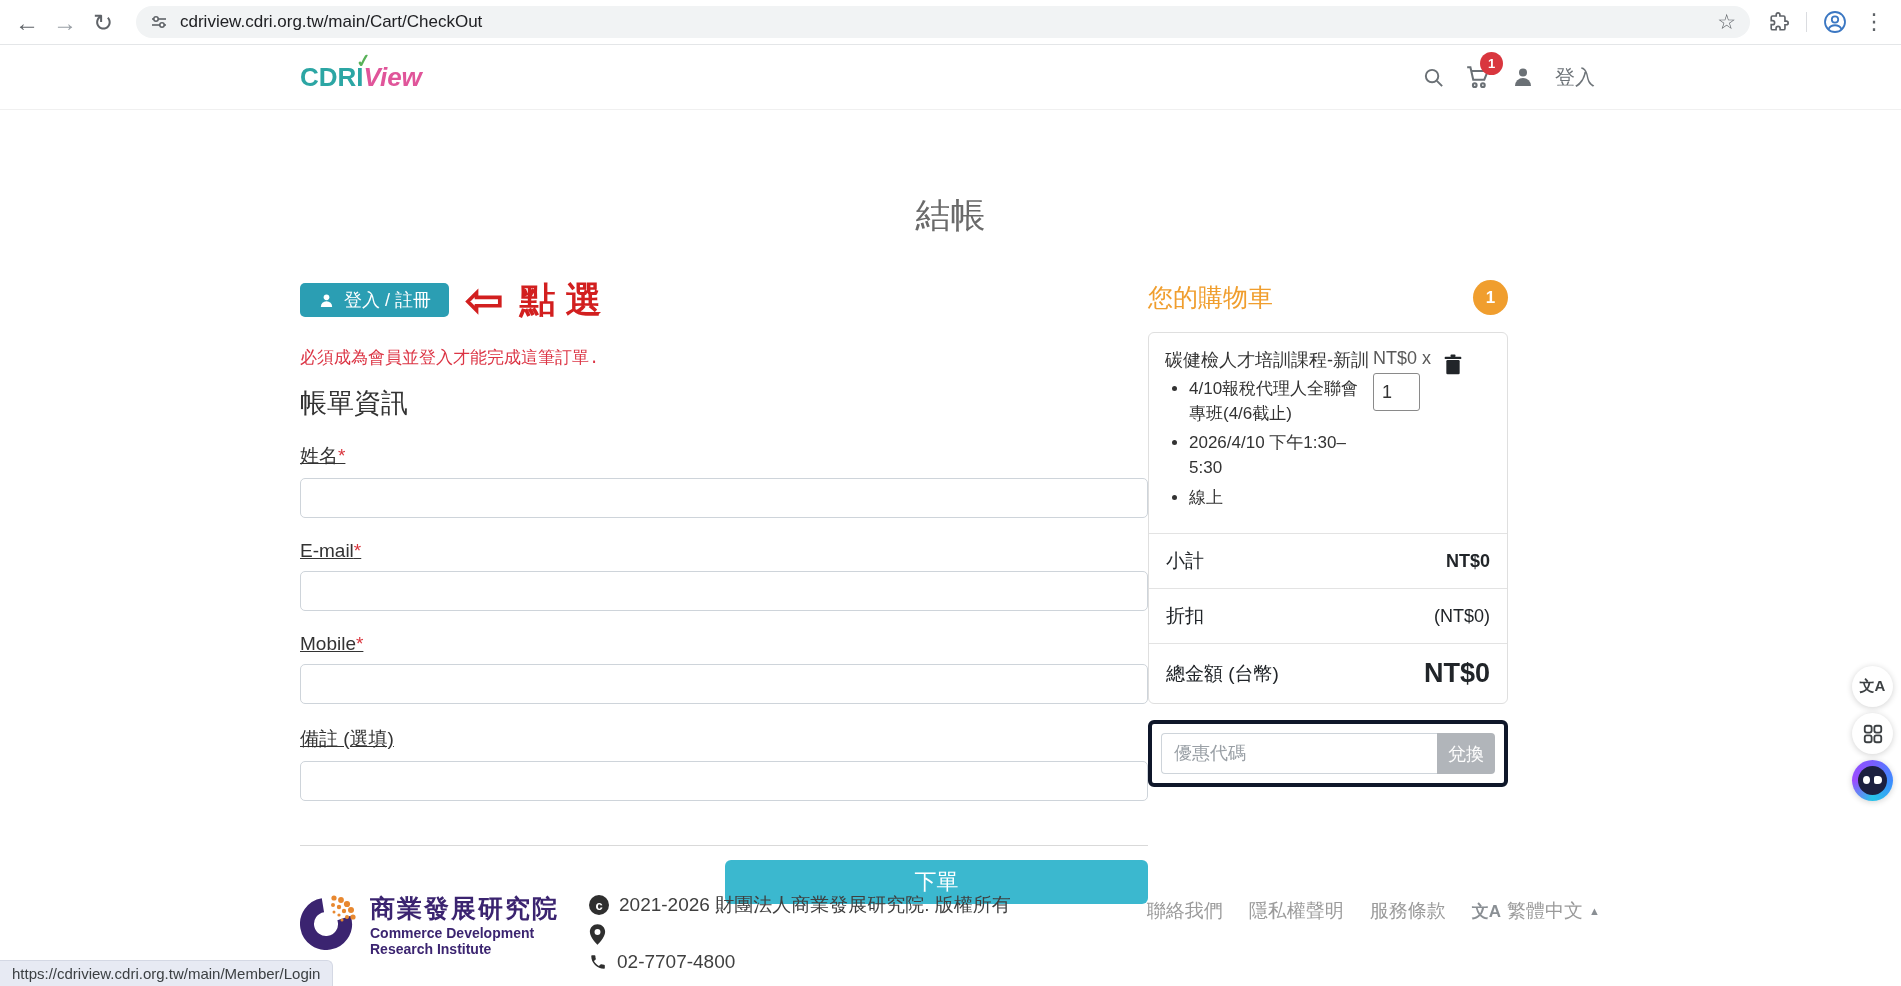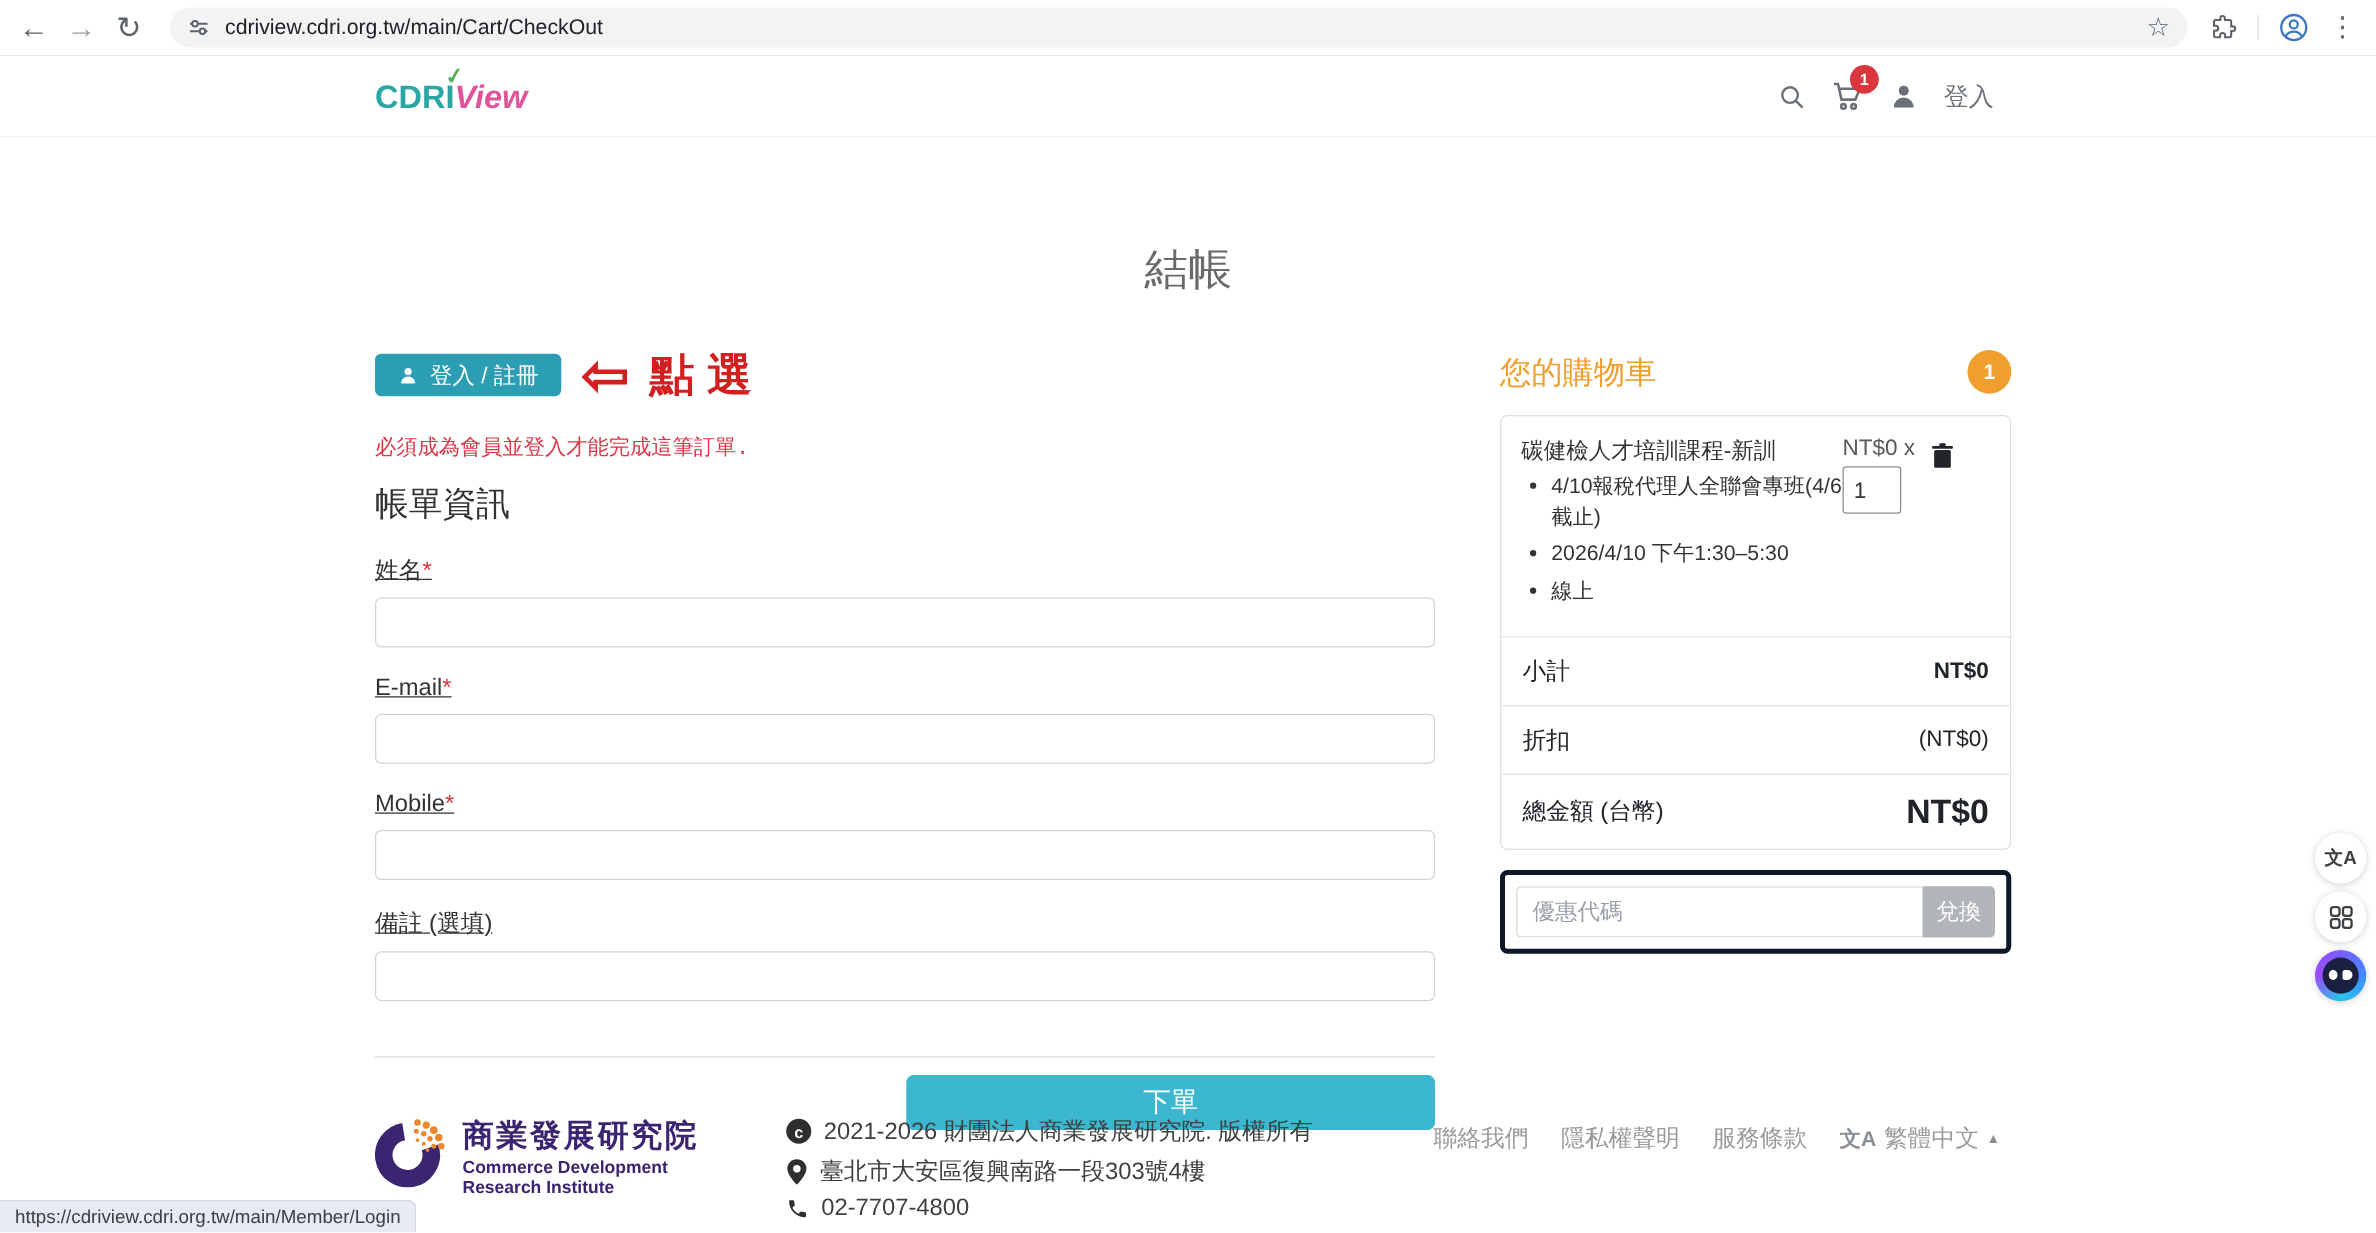--- a/index.html
+++ b/index.html
@@ -69,21 +69,21 @@
     width:100%; height:40px; border:1px solid #ced4da; border-radius:5px;
     font-size:18px; padding:0 12px; color:#333; outline:none; font-family:inherit;
   }
   .form-divider { margin-top:44px; border-top:1px solid #d9d9d9; }
   .submit-btn {
     margin-top:14px; margin-left:425px; width:423px; height:44px;
     background:#3bb8cf; border:none; border-radius:6px; color:#fff;
     font-size:22px; cursor:pointer; font-family:inherit;
   }
   
-  .cart-col { position:absolute; left:1200px; top:280px; width:409px; }
+  .cart-col { position:absolute; left:1148px; top:280px; width:360px; }
   .cart-head { display:flex; align-items:center; justify-content:space-between; }
   .cart-heading { font-size:25px; color:#f09e2e; font-weight:400; }
   .cart-count {
     width:35px; height:35px; border-radius:50%; background:#f09e2e; color:#fff;
     font-size:17px; font-weight:bold; display:flex; align-items:center; justify-content:center;
   }
   .cart-card { margin-top:17px; border:1px solid #dfdfdf; border-radius:6px; background:#fff; }
   .cart-item { display:flex; padding:15px 16px 18px 16px; }
   .item-info { flex:1; }
   .item-name { font-size:18px; color:#333; margin-bottom:4px; }
@@ -124,21 +124,21 @@
   .fw-translate { top:666px; font-size:15px; font-weight:bold; color:#3c4043; }
   .fw-grid { top:713px; }
   .fw-ai { top:760px; background:conic-gradient(#7a5cff,#3e8bff,#27c4e8,#9b4dff,#7a5cff); }
   .ai-face { width:29px; height:29px; border-radius:50%; background:#1c2040; position:relative; }
   .ai-face::before, .ai-face::after {
     content:""; position:absolute; top:10px; width:7px; height:8px; border-radius:50%; background:#fff;
   }
   .ai-face::before { left:5px; }
   .ai-face::after { right:5px; width:8px; height:8px; border-radius:2px 50% 50% 2px; }
   
-  .footer { position:absolute; left:300px; top:888px; width:1300px; display:flex; align-items:flex-start;gap:40px; }
+  .footer { position:absolute; left:300px; top:888px; width:1300px; display:flex; align-items:flex-start; }
   .f-logo { display:flex; gap:8px; }
   .f-org { padding-top:4px; }
   .f-org-name { font-size:25px; font-weight:bold; color:#3b2470; letter-spacing:2px; }
   .f-org-en { font-size:14px; font-weight:bold; color:#3b2470; line-height:1.15; }
   .f-contact { margin-left:30px; padding-top:4px; }
   .f-contact-row { display:flex; align-items:center; gap:10px; font-size:19px; color:#3f3f3f; margin-bottom:6px; }
   .c-icon {
     width:20px; height:20px; border-radius:50%; background:#2f2f2f; color:#fff;
     font-size:13px; display:flex; align-items:center; justify-content:center; font-weight:bold;
   }
@@ -360,21 +360,20 @@
     <div class="f-contact-row">
       <span class="c-icon">c</span>
       <span>2021-2026 財團法人商業發展研究院. 版權所有</span>
     </div>
     <div class="f-contact-row">
       <span>
         <svg width="17" height="21" viewBox="0 0 20 24" fill="#2f2f2f">
             <path d="M10 0C4.9 0 1 3.9 1 9c0 6.4 9 15 9 15s9-8.6 9-15c0-5.1-3.9-9-9-9zm0 12.5A3.5 3.5 0 1 1 10 5.5a3.5 3.5 0 0 1 0 7z"></path>
           </svg>
       </span>
-      <span>臺北市大安區復興南路一段303號4樓</span>
     </div>
     <div class="f-contact-row">
       <span>
         <svg width="18" height="18" viewBox="0 0 24 24" fill="#2f2f2f">
             <path d="M6.6 10.8c1.4 2.8 3.8 5.1 6.6 6.6l2.2-2.2c.3-.3.7-.4 1-.2 1.2.4 2.4.6 3.7.6.6 0 1 .4 1 1V20c0 .6-.4 1-1 1C10.8 21 3 13.2 3 3.9c0-.6.4-1 1-1h3.5c.6 0 1 .4 1 1 0 1.2.2 2.5.6 3.6.1.4 0 .8-.2 1.1l-2.3 2.2z"></path>
           </svg>
       </span>
       <span>02-7707-4800</span>
     </div>
   </div>

